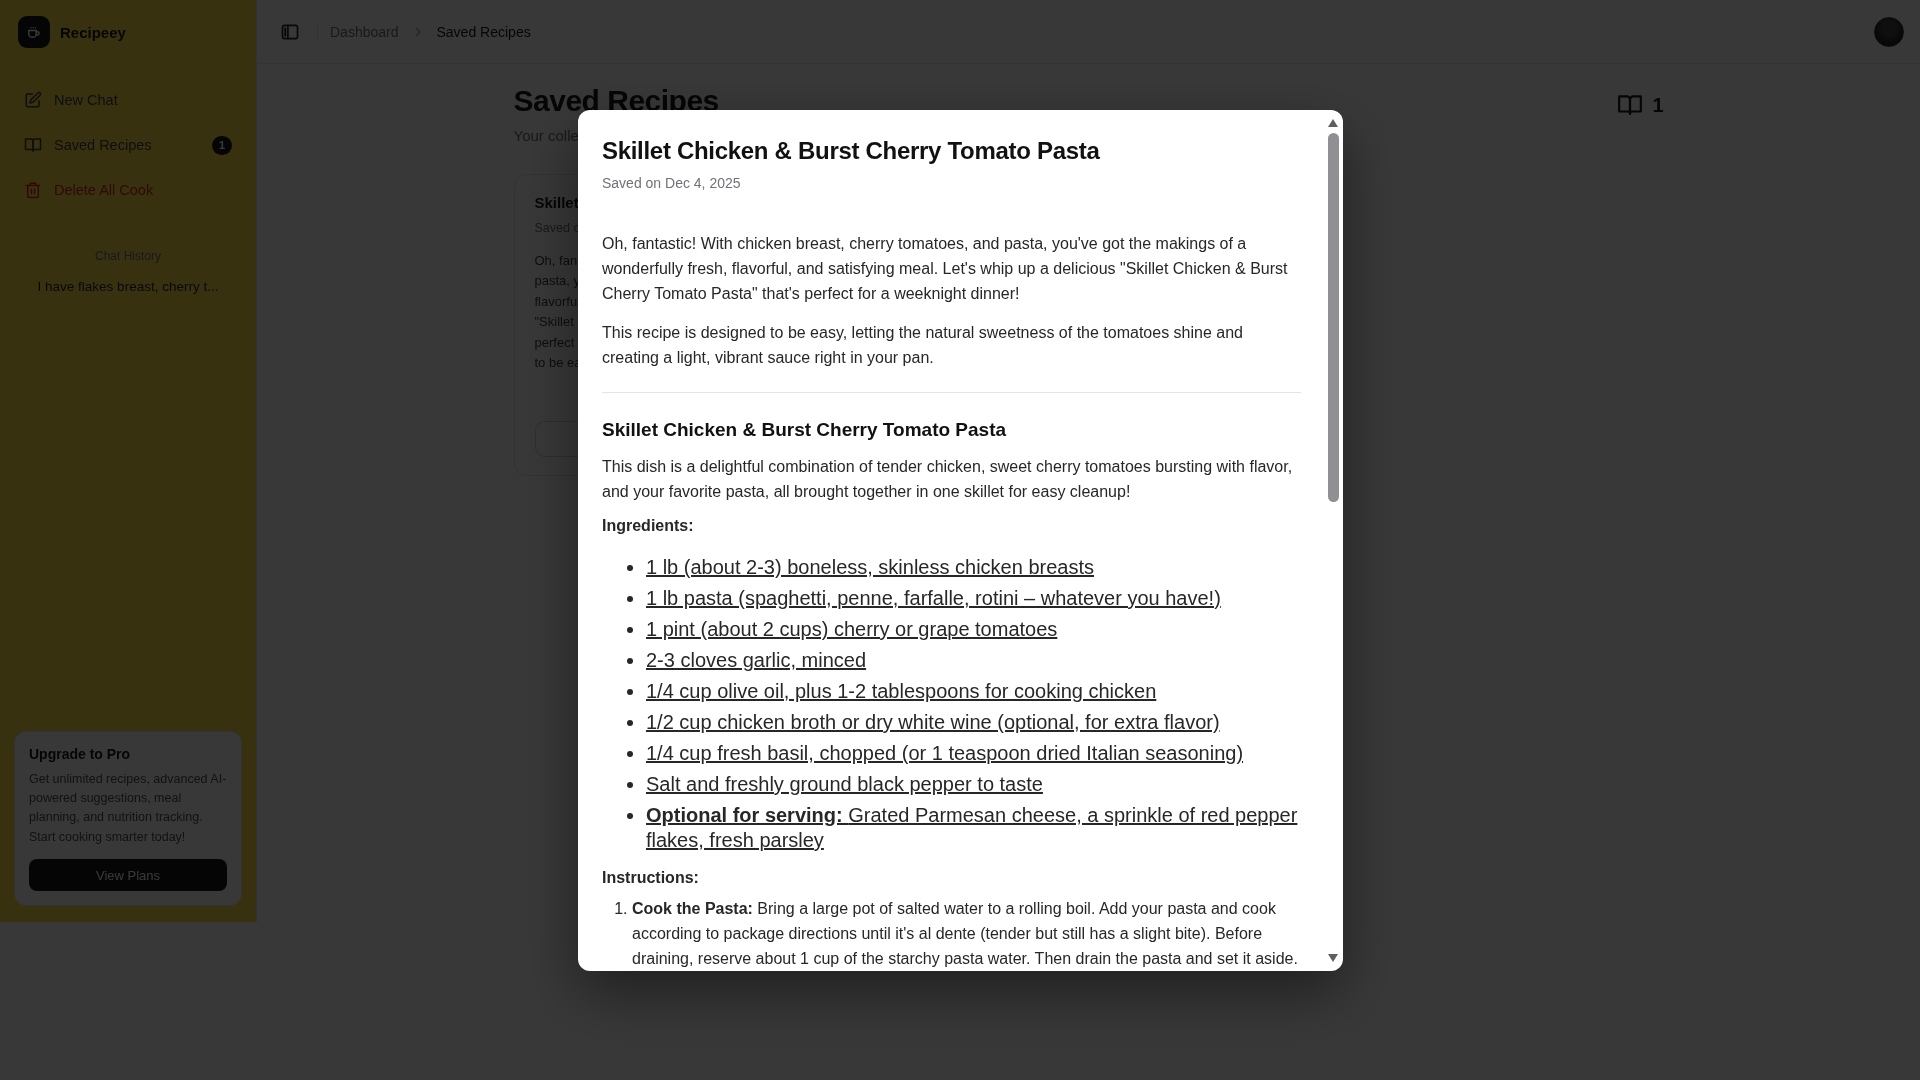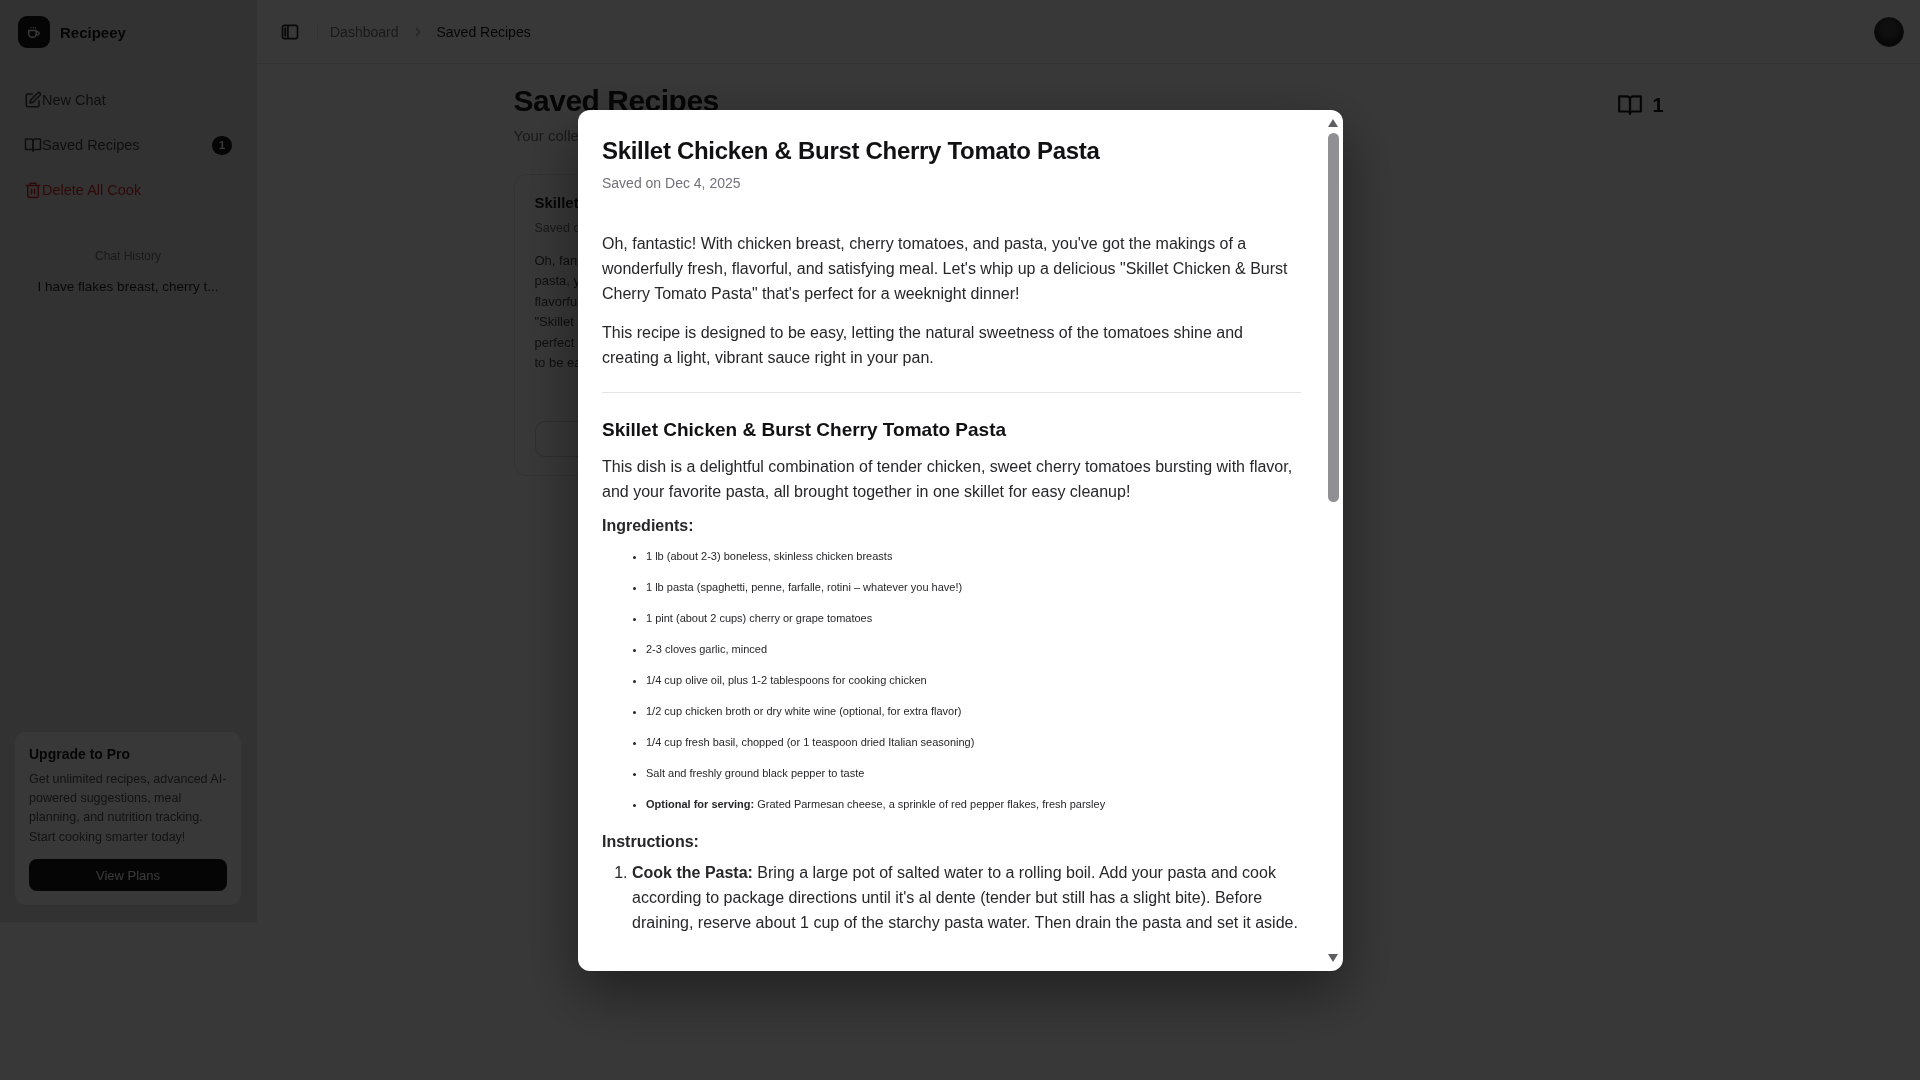--- a/index.html
+++ b/index.html
@@ -2,26 +2,26 @@
 <html><head>
 <meta charset="utf-8">
 <style>
   * { box-sizing: border-box; margin: 0; padding: 0; }
   html,body { width:1920px; height:1080px; overflow:hidden; }
   body { font-family: "Liberation Sans", sans-serif; background:#fff; color:#27272a; position:relative; }
 
   .app { display:flex; width:1920px; height:1080px; }
 
   
-  .sidebar { width:257px; height:922px; background:#e5e5e5; border-right:1px solid #e4e4e7;
+  .sidebar { width:257px; height:922px; background:#fde047; border-right:1px solid #e4e4e7;
              display:flex; flex-direction:column; padding:14px 14px 16px 14px; flex-shrink:0; }
   .logo-row { display:flex; align-items:center; gap:10px; padding:2px 4px; margin-bottom:30px; cursor:pointer; }
   .logo-box { width:32px; height:32px; background:#18181b; border-radius:9px; display:flex; align-items:center; justify-content:center; }
   .logo-text { font-size:15px; font-weight:700; color:#18181b; }
-  .nav-item { height:40px; display:flex; align-items:center; padding:0 10px; border-radius:8px;
+  .nav-item { height:40px; display:flex; align-items:center; gap:12px; padding:0 10px; border-radius:8px;
               font-size:14.5px; color:#3f3f46; cursor:pointer; margin-bottom:5px; }
   .nav-item svg { flex-shrink:0; }
   .nav-item.danger { color:#dc2626; }
   .nav-label { flex:1; }
   .badge { background:#18181b; color:#fff; font-size:11px; font-weight:700; min-width:20px; height:19px;
            border-radius:10px; display:flex; align-items:center; justify-content:center; padding:0 6px; }
   .history { margin-top:34px; padding:0 4px;text-align:center; }
   .history-label { font-size:12px; color:#71717a; margin-bottom:12px; }
   .history-item { font-size:13.5px; color:#27272a; padding:4px 6px; border-radius:6px; cursor:pointer;
                   white-space:nowrap; overflow:hidden; text-overflow:ellipsis; }
@@ -68,21 +68,21 @@
   .modal-title { font-size:24px; font-weight:700; letter-spacing:-0.3px; color:#111113; line-height:1.25; }
   .modal-saved { font-size:14px; color:#71717a; margin-top:9px; }
   .modal-body p.intro { font-size:16px; line-height:25px; color:#27272a; }
   .intro-1 { margin-top:40px; }
   .intro-2 { margin-top:14px; }
   .modal-hr { border:none; border-top:1px solid #e4e4e7; margin-top:22px; }
   .recipe-h { font-size:19px; font-weight:700; color:#111113; margin-top:26px; }
   .recipe-desc { font-size:16px; line-height:25px; margin-top:13px; }
   .meta-line { font-size:16px; line-height:25px; margin-top:14px; }
   .sect-label { font-size:16px; font-weight:700; margin-top:13px; }
-  .ing-list { margin-top:9px; padding-left:44px; font-size:11px; }
+  .ing-list { margin-top:20px; padding-left:44px; font-size:20px;text-decoration:underline; }
   .ing-list li { line-height:25px; margin-bottom:6px; }
   .inst-label { margin-top:16px; }
   .inst-list { margin-top:9px; padding-left:30px; font-size:16px; }
   .inst-list li { line-height:25px; }
   strong { font-weight:700; }
 
   
   .sb-track { position:absolute; top:2px; right:3px; bottom:2px; width:13px; z-index:21; }
   .sb-arrow { position:absolute; left:1px; width:0; height:0; border-left:5.5px solid transparent; border-right:5.5px solid transparent; cursor:pointer; }
   .sb-arrow.up { top:7px; border-bottom:8px solid #5f5f63; }

